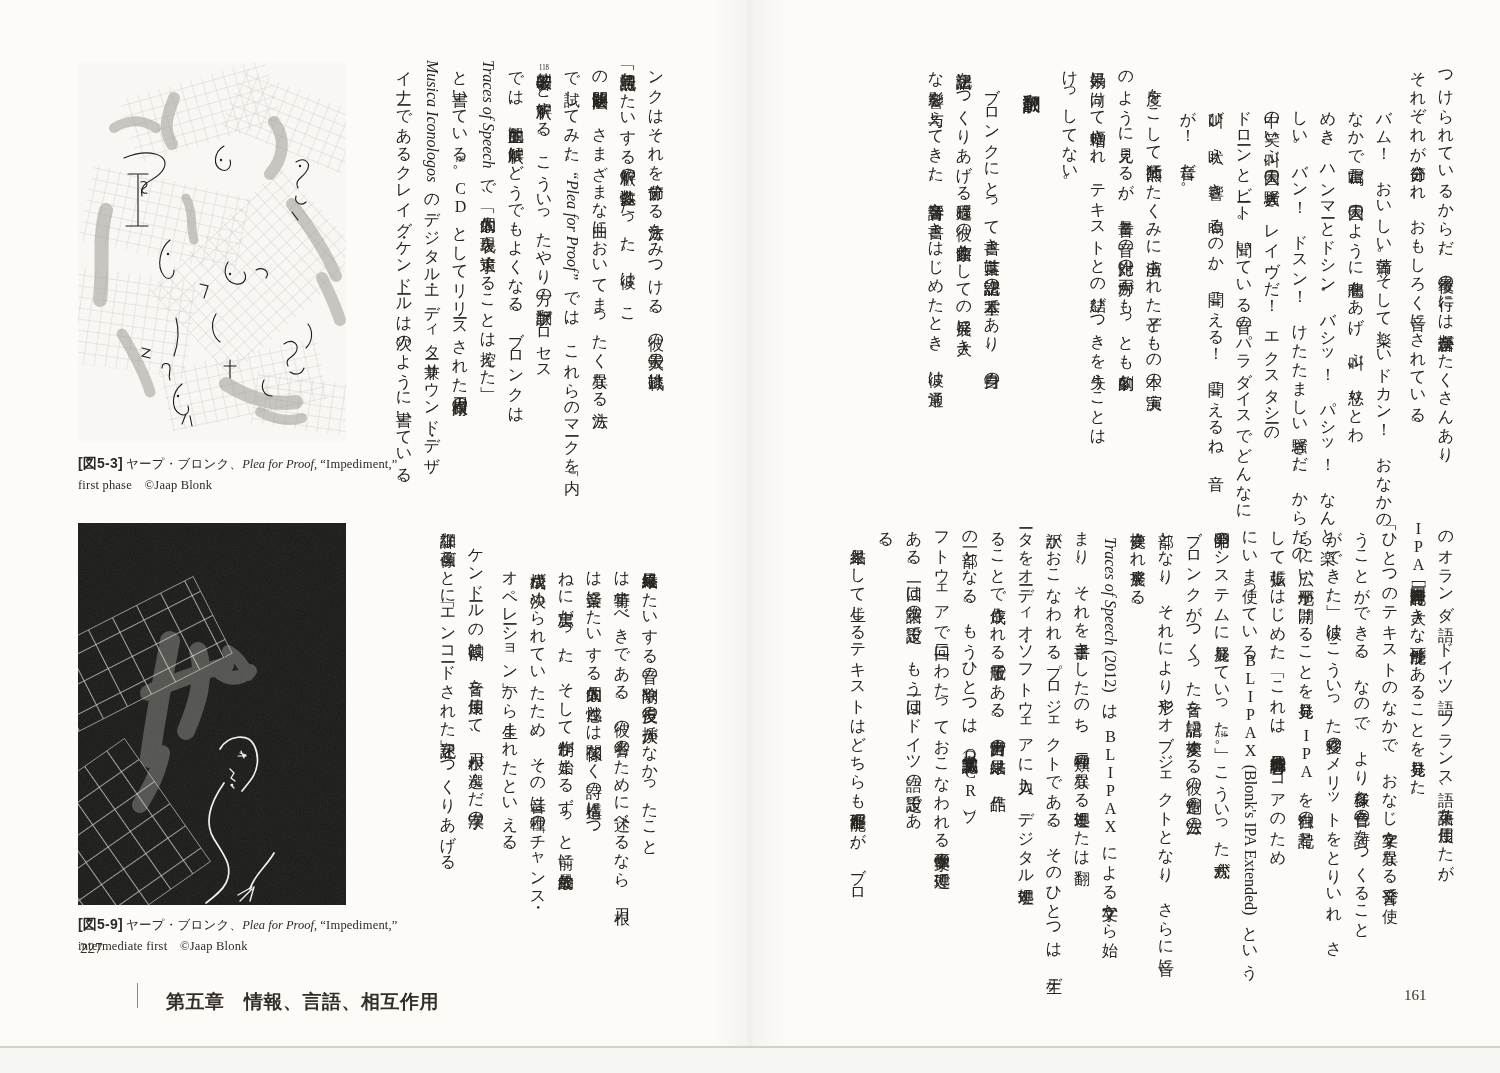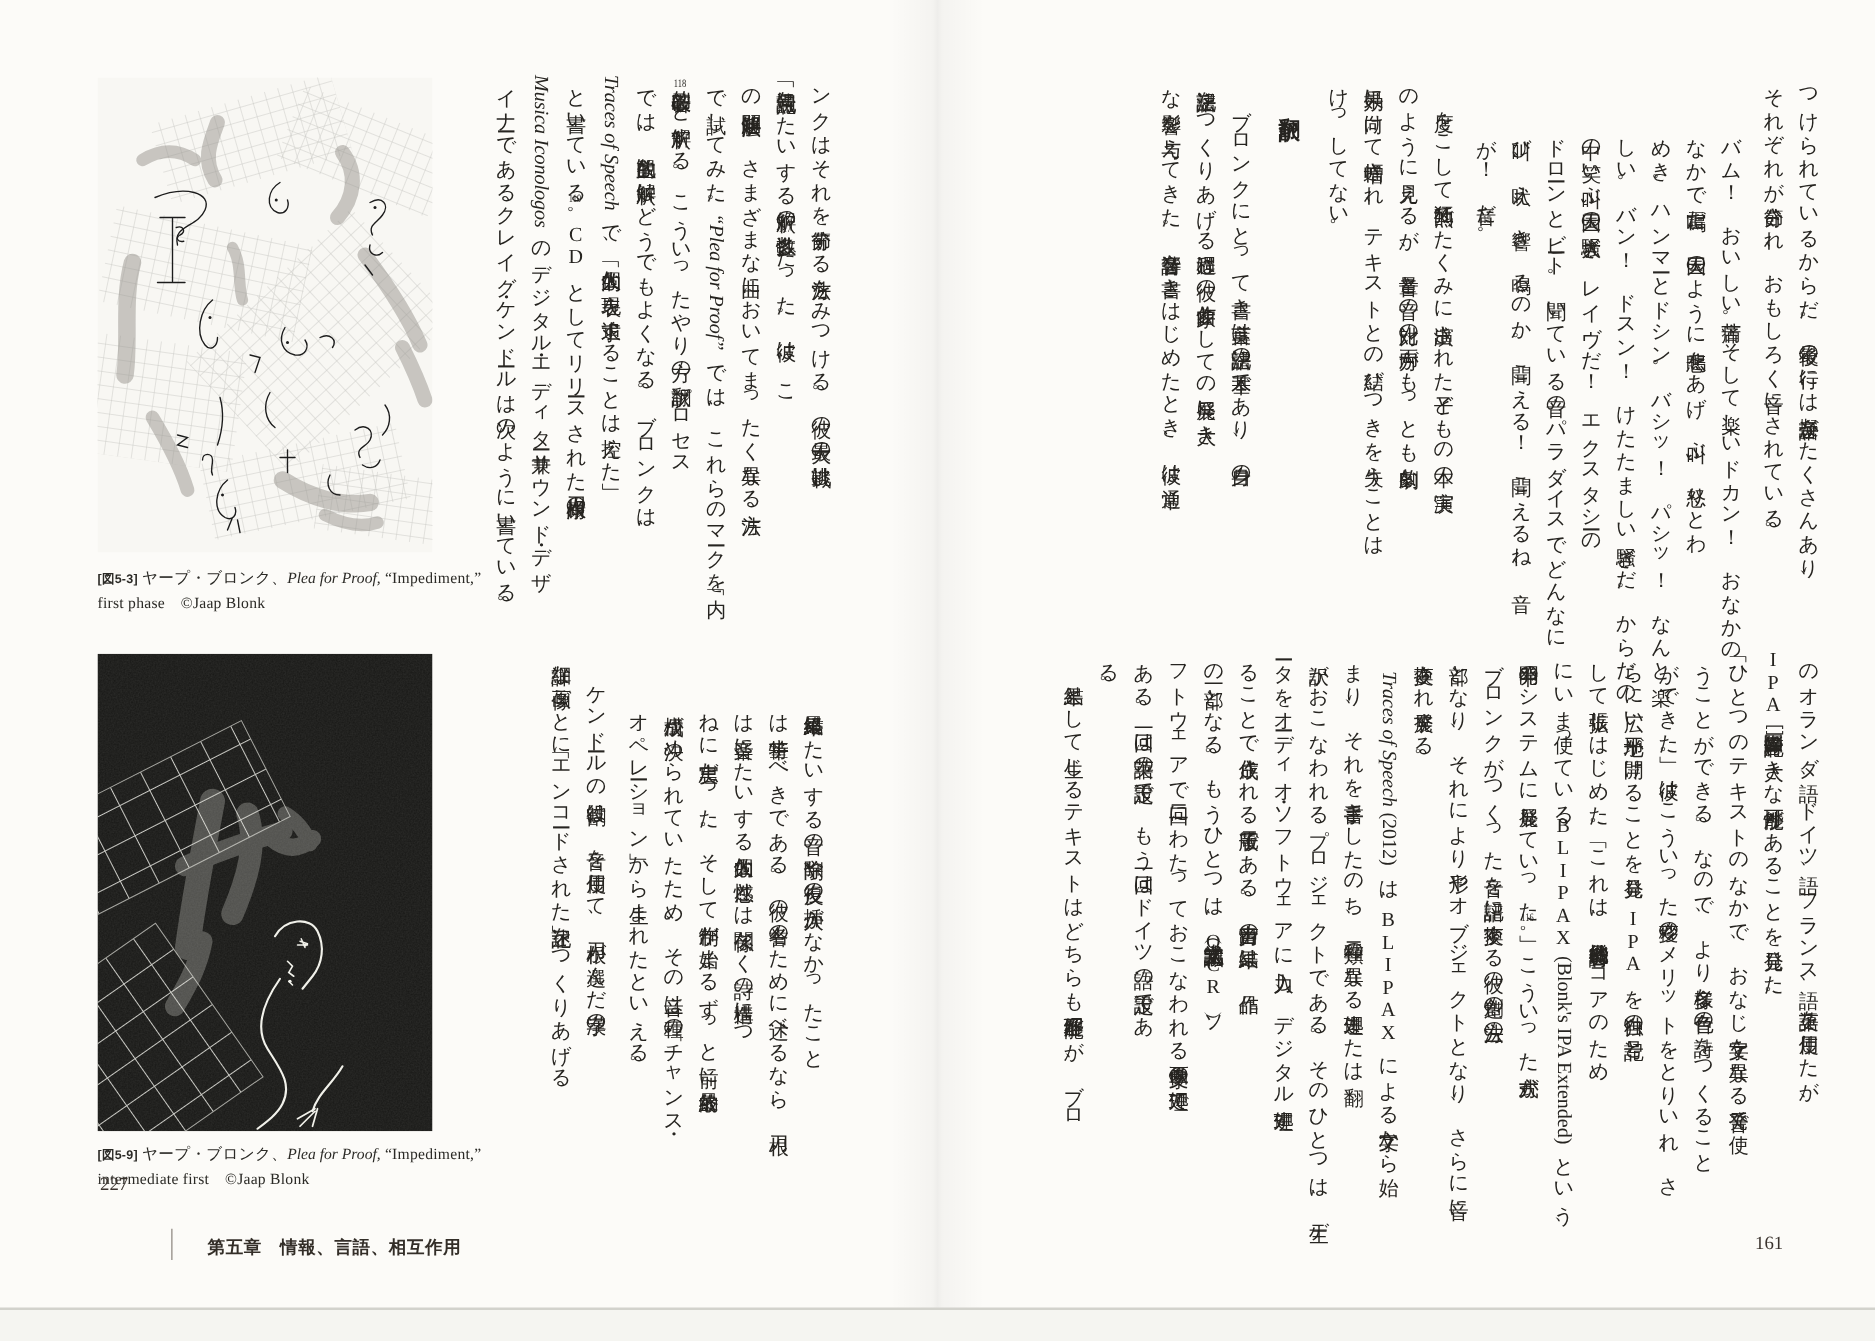--- a/index.html
+++ b/index.html
@@ -17,42 +17,42 @@
   .tblock{display:block;}
   .tblock.quote{margin:0 6px;}
   .tblock.quote .tline{padding-top:40px;}
   .tblock.indent .tline:first-child{padding-top:17px;}
   .tblock.heading{font-family:"Liberation Sans","DejaVu Sans",sans-serif;font-weight:bold;
                   font-size:17px;margin:0 11px;padding-top:20px;letter-spacing:2px;}
   .seg-n{font-size:9px;letter-spacing:0;text-combine-upright:all;-webkit-text-combine:horizontal;}
   .seg-i{font-style:italic;letter-spacing:0;}
   .seg-r{letter-spacing:0;}
   .seg-u{text-orientation:upright;letter-spacing:1px;}
-  .seg-b{font-family:"Liberation Sans","DejaVu Sans",sans-serif;font-weight:bold;font-size:10px;}
+  .seg-b{font-family:"Liberation Sans","DejaVu Sans",sans-serif;font-weight:bold;font-size:14px;}
 
   #band-right-top{right:40px;top:60px;height:452px;}
   #band-right-bottom{right:40px;top:520px;height:475px;}
   #band-left-top{right:830px;top:60px;height:452px;}
   #band-left-bottom{right:830px;top:520px;height:478px;}
 
   
   .figure{position:absolute;display:block;}
   #figure-1{left:78px;top:62px;width:268px;height:380px;}
   #figure-2{left:78px;top:523px;width:268px;height:382px;}
   .caption{position:absolute;font-size:12.5px;line-height:1.62;color:#2b2a26;letter-spacing:.2px;}
   #caption-1{left:78px;top:452px;width:290px;}
   #caption-2{left:78px;top:913px;width:290px;}
 
   
   .page-num{position:absolute;font-size:15px;color:#3a332e;}
   #page-num-left{left:80px;top:940px;}
   #page-num-right{left:1404px;top:987px;}
   .footer-divider{position:absolute;left:137px;top:983px;width:1px;height:25px;background:#8d8880;}
   .chapter-title{position:absolute;left:166px;top:989px;font-family:"Liberation Sans","DejaVu Sans",sans-serif;
-                 font-weight:bold;font-size:14px;color:#332e28;letter-spacing:.5px;}
+                 font-weight:bold;font-size:19px;color:#332e28;letter-spacing:.5px;}
 </style>
 </head>
 <body>
 
 <div class="spread">
   <div class="page-area"></div>
   <div class="gutter"></div>
 
   <div class="band" id="band-right-top">
       <div class="tblock paragraph">

